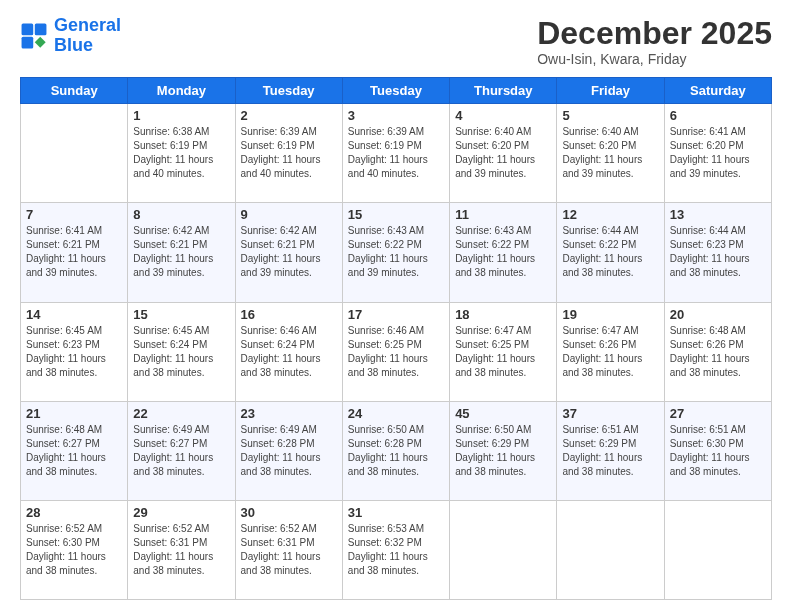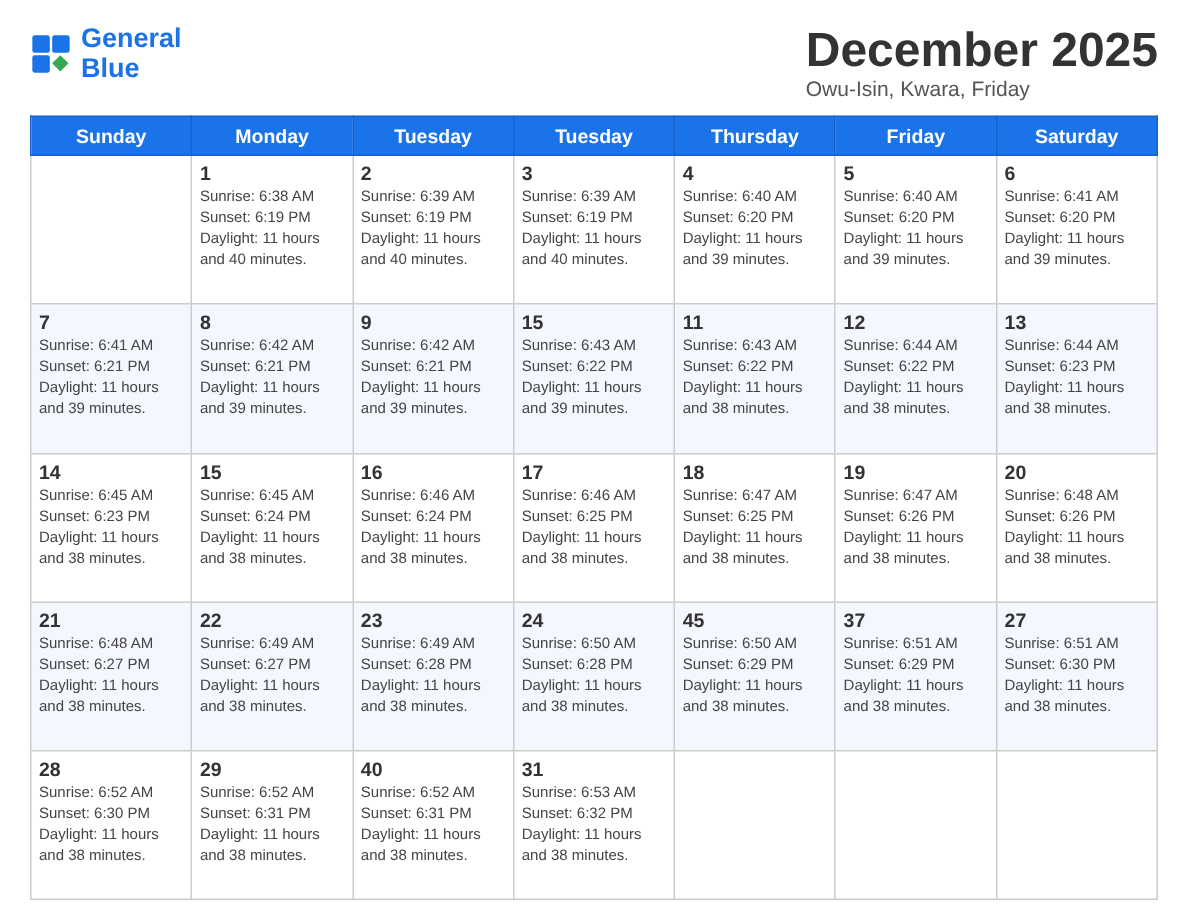--- a/index.html
+++ b/index.html
@@ -252,21 +252,21 @@
         <tr>
           <td>
             <span class="day-number">28</span>
             <div class="day-info">Sunrise: 6:52 AM<br>Sunset: 6:30 PM<br>Daylight: 11 hours<br>and 38 minutes.</div>
           </td>
           <td>
             <span class="day-number">29</span>
             <div class="day-info">Sunrise: 6:52 AM<br>Sunset: 6:31 PM<br>Daylight: 11 hours<br>and 38 minutes.</div>
           </td>
           <td>
-            <span class="day-number">40</span>
+            <span class="day-number">30</span>
             <div class="day-info">Sunrise: 6:52 AM<br>Sunset: 6:31 PM<br>Daylight: 11 hours<br>and 38 minutes.</div>
           </td>
           <td>
             <span class="day-number">31</span>
             <div class="day-info">Sunrise: 6:53 AM<br>Sunset: 6:32 PM<br>Daylight: 11 hours<br>and 38 minutes.</div>
           </td>
           <td class="empty-cell"></td>
           <td class="empty-cell"></td>
           <td class="empty-cell"></td>
         </tr>

